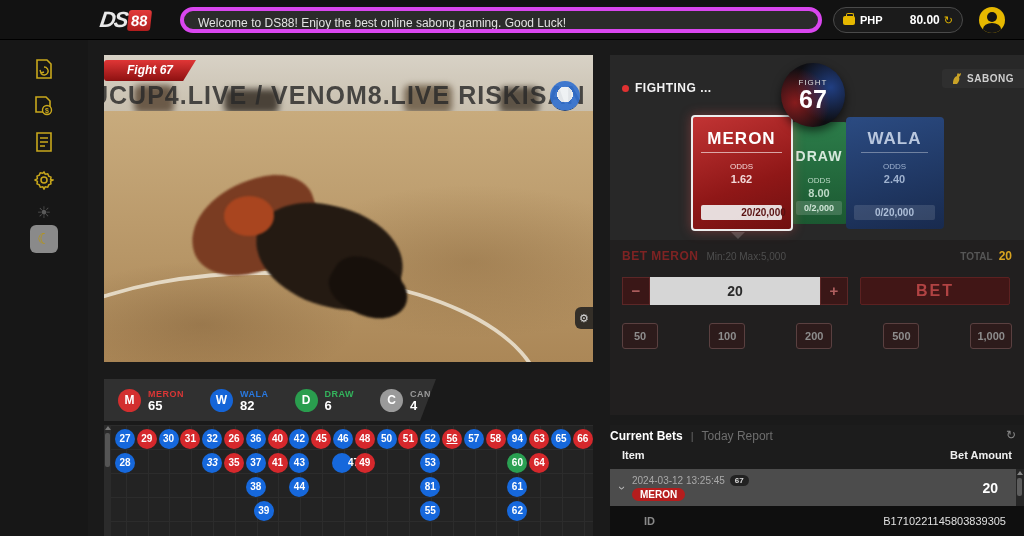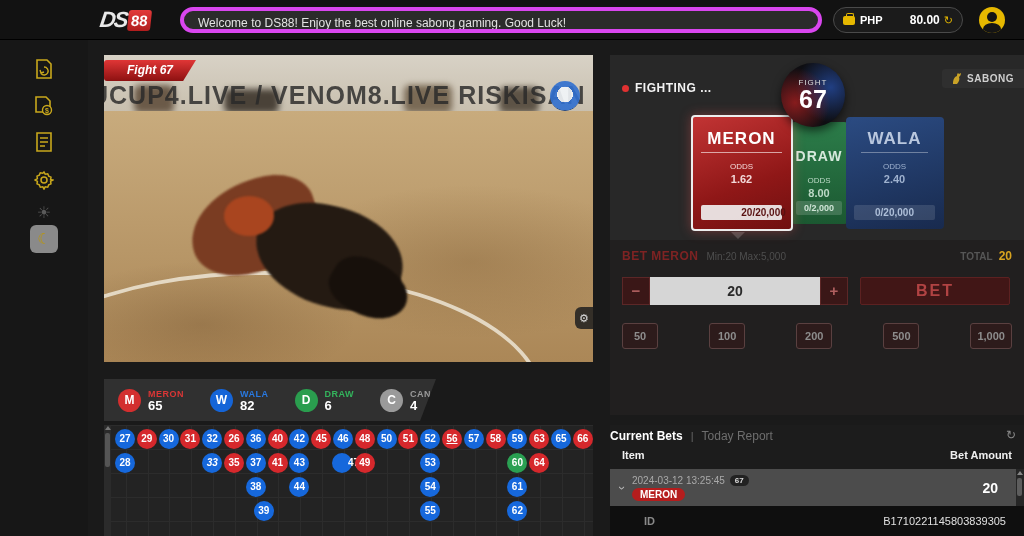--- a/index.html
+++ b/index.html
@@ -347,26 +347,26 @@
         <div class="gcell blue" style="left: 185.4px; top: 52px;">44</div>
         <div class="gcell red" style="left: 207.2px; top: 4px;">45</div>
         <div class="gcell blue" style="left: 229px; top: 4px;">46</div>
         <div class="gcell blue" style="left: 228px; top: 28px; padding-left: 16px;">47</div>
         <div class="gcell red" style="left: 250.8px; top: 4px;">48</div>
         <div class="gcell red" style="left: 250.8px; top: 28px;">49</div>
         <div class="gcell blue" style="left: 272.6px; top: 4px;">50</div>
         <div class="gcell red" style="left: 294.4px; top: 4px;">51</div>
         <div class="gcell blue" style="left: 316.2px; top: 4px;">52</div>
         <div class="gcell blue" style="left: 316.2px; top: 28px;">53</div>
-        <div class="gcell blue" style="left: 316.2px; top: 52px;">54</div>
+        <div class="gcell blue" style="left: 316.2px; top: 52px;">81</div>
         <div class="gcell blue" style="left: 316.2px; top: 76px;">55</div>
         <div class="gcell red" style="left: 338px; top: 4px; text-decoration: underline;">56</div>
         <div class="gcell blue" style="left: 359.8px; top: 4px;">57</div>
         <div class="gcell red" style="left: 381.6px; top: 4px;">58</div>
-        <div class="gcell blue" style="left: 403.4px; top: 4px;">59</div>
+        <div class="gcell blue" style="left: 403.4px; top: 4px;">94</div>
         <div class="gcell green" style="left: 403.4px; top: 28px;">60</div>
         <div class="gcell blue" style="left: 403.4px; top: 52px;">61</div>
         <div class="gcell blue" style="left: 403.4px; top: 76px;">62</div>
         <div class="gcell red" style="left: 425.2px; top: 4px;">63</div>
         <div class="gcell red" style="left: 425.2px; top: 28px;">64</div>
         <div class="gcell blue" style="left: 447px; top: 4px;">65</div>
         <div class="gcell red" style="left: 468.8px; top: 4px;">66</div>
       </div>
     <div id="grid-scroll" class="abs">
       <div class="arrow"></div>

